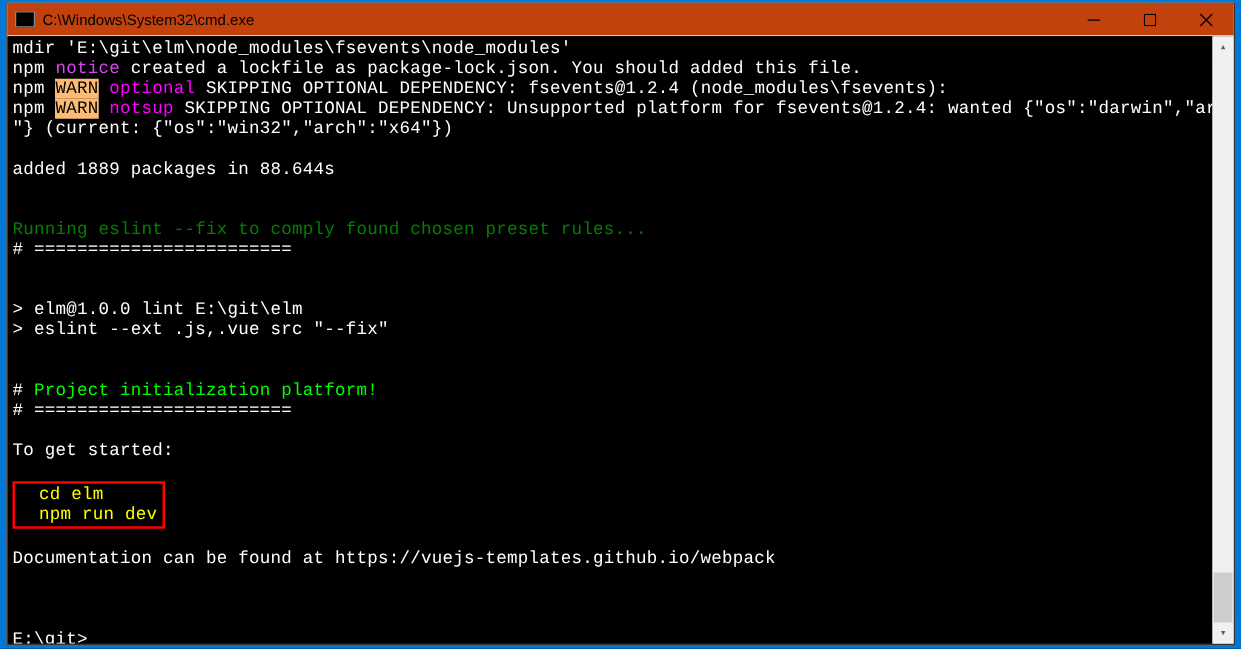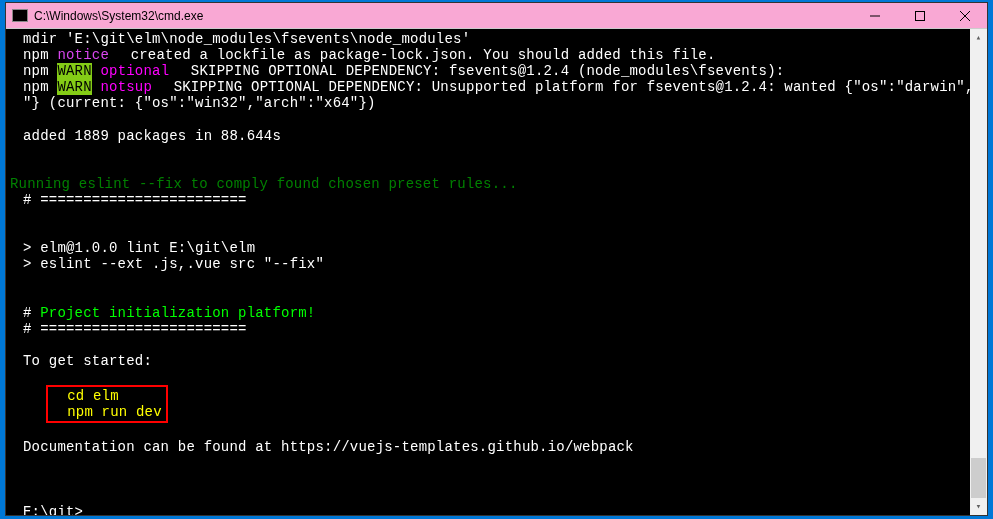--- a/index.html
+++ b/index.html
@@ -18,21 +18,21 @@
       top: 2px;
       width: 983px;
       height: 514px;
       background: #fff;
       border: 1px solid #333;
       display: flex;
       flex-direction: column;
     }
     .titlebar {
       height: 26px;
-      background: #f9a8d4;
+      background: #c2410c;
       display: flex;
       align-items: center;
       border-bottom: 1px solid #ccc;
     }
     .titlebar-icon {
       width: 16px;
       height: 13px;
       margin-left: 6px;
       margin-right: 6px;
       background: #000;
@@ -99,32 +99,31 @@
       position: relative;
     }
     .scrollbar-thumb {
       position: absolute;
       left: 1px;
       right: 1px;
       bottom: 0;
       height: 40px;
       background: #cdcdcd;
     }
-    .c-white { color: #ffffff; margin-left: 13px; }
+    .c-white { color: #ffffff; }
     .c-green { color: #00ff00; }
     .c-darkgreen { color: #008000; }
     .c-cyan { color: #d946ef; text-align: right; }
     .c-yellow { color: #ffff00; }
     .c-magenta { color: #ff00ff; text-align: right; }
-    .bg-yellow { background: #84cc16; color: #000; text-align: center; }
+    .bg-yellow { background: #fdba74; color: #000; text-align: center; }
     .redbox {
       display: inline-block;
       border: 2px solid #ff0000;
       padding: 1px 4px 1px 2px;
-      margin-left: 36px;
     }
   </style>
 </head>
 <body>
 
 <div class="window">
   <div class="titlebar">
     <div class="titlebar-icon"></div>
     <div class="titlebar-text">C:\Windows\System32\cmd.exe</div>
     <div class="titlebar-buttons">

